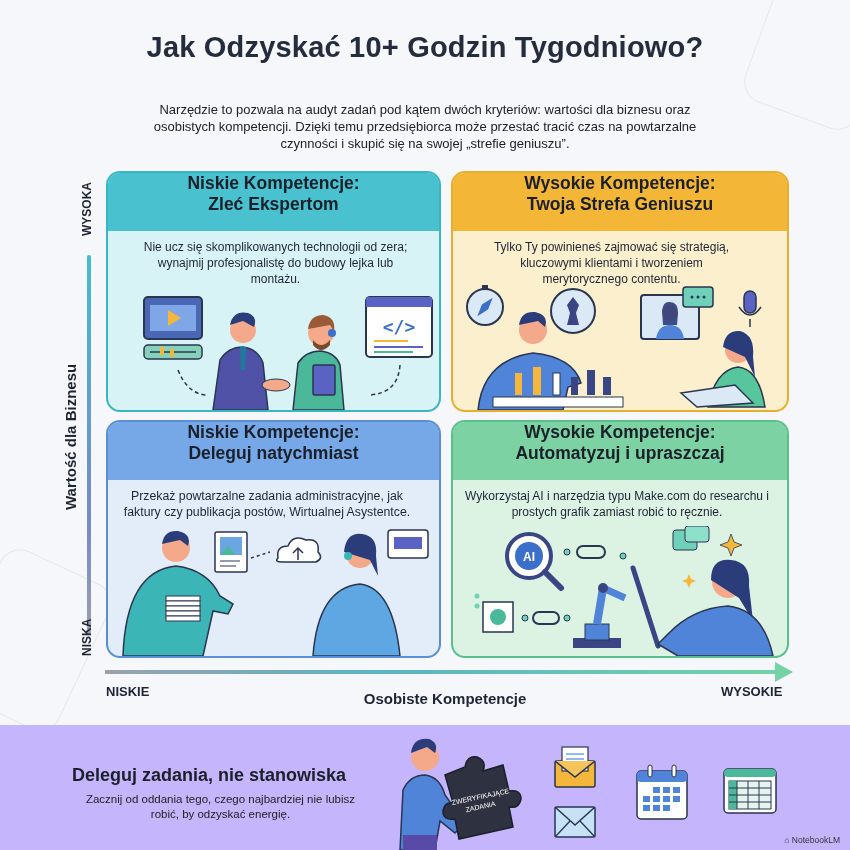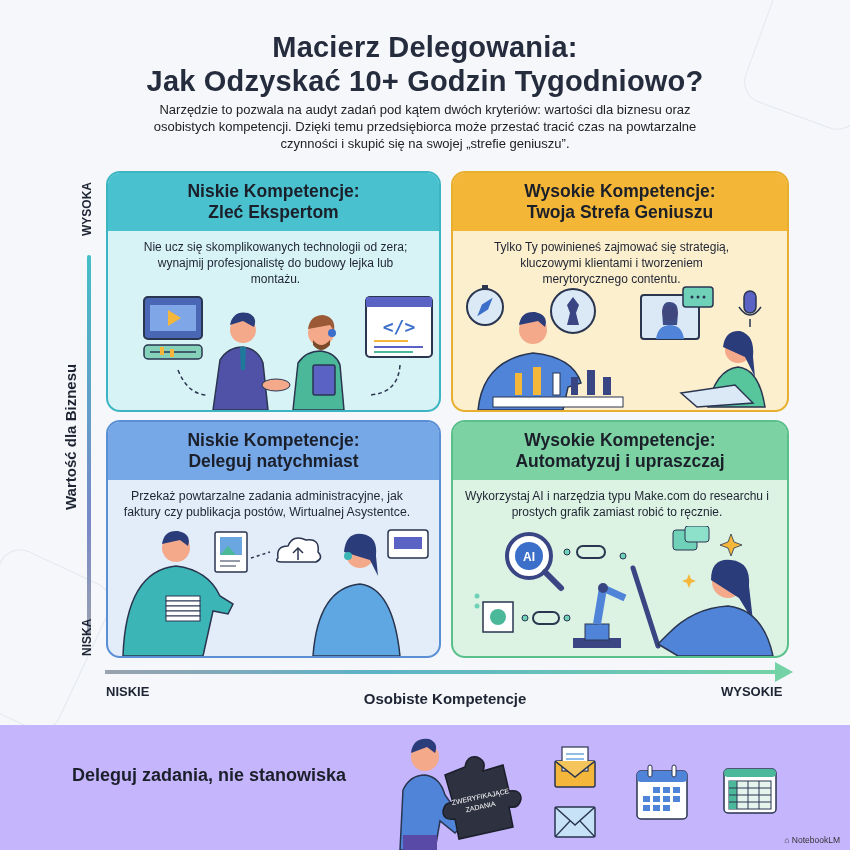--- a/index.html
+++ b/index.html
@@ -18,21 +18,21 @@
   }
   .subtitle {
     position: absolute; left: 110px; top: 101px; width: 630px;
     text-align: center; font-size: 13px; line-height: 17px; color: #222;
   }
   .quad {
     position: absolute; border-radius: 14px; overflow: hidden;
     border: 2px solid;
   }
   .quad-head {
-    height: 58px; display: flex; align-items: center; justify-content: center;
+    height: 58px; display: flex; align-items: flex-start; justify-content: center;
     text-align: center; font-weight: 700; font-size: 17.5px; line-height: 21px; color: #1b1f2a;
   }
   .quad-desc {
     text-align: center; font-size: 12px; line-height: 16px; color: #1e2433;
     padding: 8px 14px 0 14px;
   }
   .quad-art { position: absolute; left: 0; right: 0; bottom: 0; }
 
   #q-tl { left: 106px; top: 171px; width: 335px; height: 241px; background: #d8f3f6; border-color: #3cb5c2; }
   #q-tl .quad-head { background: #49c1cf; }
@@ -73,21 +73,20 @@
   .brand { position: absolute; right: 10px; top: 110px; font-size: 8.5px; color: #333; margin-left: 32px; }
   .ico { position: absolute; }
 </style>
 </head>
 <body>
 
 <div class="bg-deco" style="left:-30px;top:560px;width:120px;height:160px;transform:rotate(25deg);"></div>
 <div class="bg-deco" style="left:760px;top:-30px;width:120px;height:150px;transform:rotate(20deg);"></div>
 
 <div class="title">
-  <div>Macierz Delegowania:</div>
   <div>Jak Odzyskać 10+ Godzin Tygodniowo?</div>
 </div>
 <div class="subtitle">
   <div>Narzędzie to pozwala na audyt zadań pod kątem dwóch kryteriów: wartości dla biznesu oraz</div>
   <div>osobistych kompetencji. Dzięki temu przedsiębiorca może przestać tracić czas na powtarzalne</div>
   <div>czynności i skupić się na swojej „strefie geniuszu”.</div>
 </div>
 
 <div class="y-high" style="left:80px;top:236px;">WYSOKA</div>
 <div class="y-line"></div>
@@ -302,20 +301,21 @@
 </div>
 
 <div class="x-line"></div>
 <div class="x-arrow"></div>
 <div class="x-low">NISKIE</div>
 <div class="x-axis-label">Osobiste Kompetencje</div>
 <div class="x-high">WYSOKIE</div>
 
 <div class="footer">
   <div class="footer-title">Deleguj zadania, nie stanowiska</div>
+  <div class="footer-text">Zacznij od oddania tego, czego najbardziej nie lubisz robić, by odzyskać energię.</div>
 
   <svg class="ico" style="left:395px;top:10px;" width="130" height="115" viewBox="0 0 130 115">
     <circle cx="30" cy="22" r="14" fill="#f4a98a"></circle>
     <path d="M16 18 Q18 2 34 4 Q44 8 40 18 L32 12 Z" fill="#2b3c7a"></path>
     <path d="M5 115 L8 55 Q15 40 30 40 Q45 42 50 60 L70 88 L60 98 L45 86 L40 115 Z" fill="#4f84d8" stroke="#2a3550" stroke-width="1.5"></path>
     <rect x="8" y="100" width="34" height="15" fill="#5a4aa8"></rect>
     <g>
       <path d="M50 40 L70 32 Q72 20 82 22 Q92 26 88 36 L108 30 L114 56 Q126 54 126 64 Q124 74 114 72 L118 92 L64 104 L60 84 Q48 86 48 76 Q50 66 58 68 Z" fill="#2e3140" stroke="#1b1f2a" stroke-width="1.5"></path>
       <text x="86" y="64" text-anchor="middle" font-size="7" fill="#fff" font-family="Liberation Sans, sans-serif" transform="rotate(-12 86 64)">ZWERYFIKAJĄCE</text>
       <text x="86" y="74" text-anchor="middle" font-size="7" fill="#fff" font-family="Liberation Sans, sans-serif" transform="rotate(-12 86 74)">ZADANIA</text>

